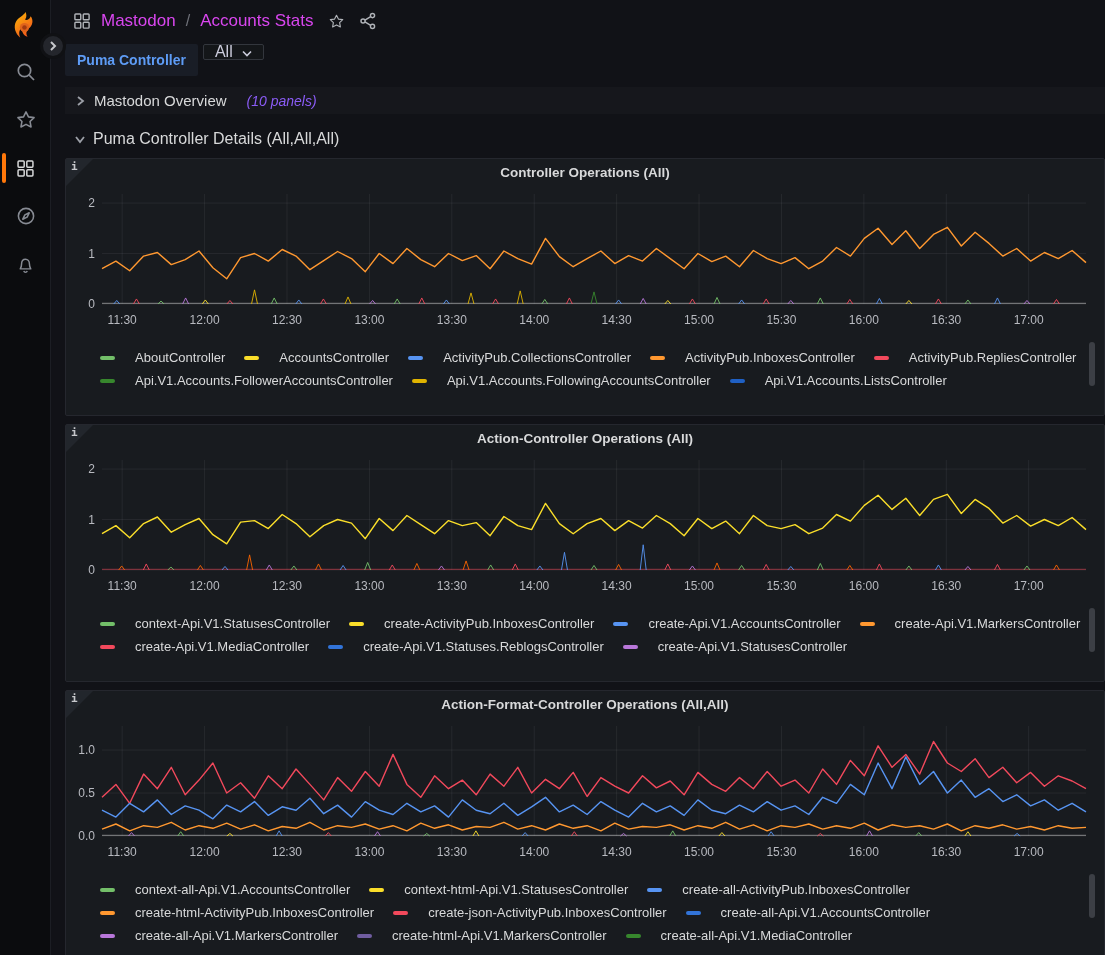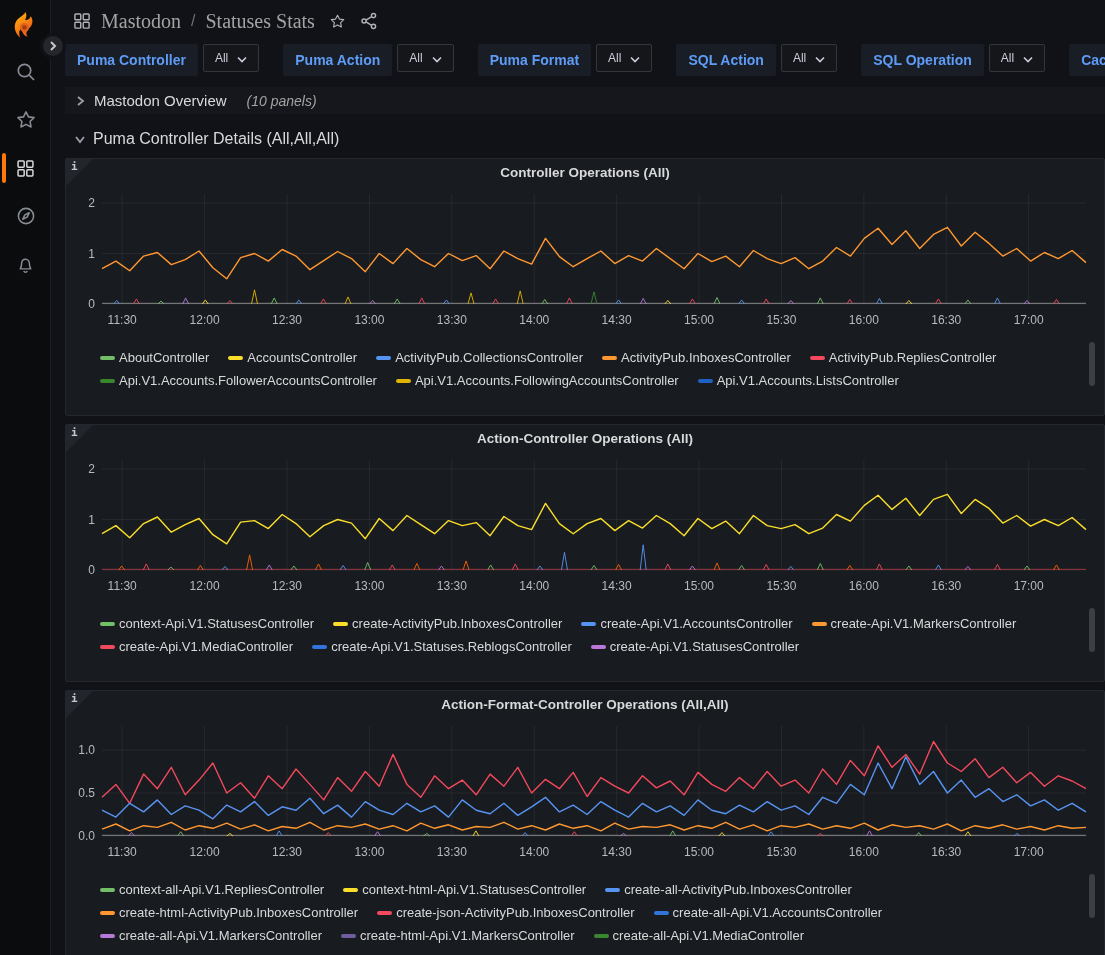--- a/index.html
+++ b/index.html
@@ -27,68 +27,68 @@
     border-radius:50%; background:#24262c; border:3px solid #101114;
     display:flex; align-items:center; justify-content:center; z-index:11; cursor:pointer;
   }
   .collapse-btn svg{ stroke:#c7c8cc; fill:none; stroke-width:2; }
 
   
   .main{ position:absolute; left:51px; top:0; width:1054px; height:955px; }
   .page-header{ height:42px; display:flex; align-items:center; padding-left:21px; gap:9px; }
   .bc-icon{ display:flex; cursor:pointer; }
   .bc-icon svg{ stroke:#b0b3b8; fill:none; stroke-width:1.7; }
-  .bc-link{ font-size:20px; color:#a3a3a3; cursor:pointer;font-family:Liberation Serif, serif; }
+  .bc-link{ font-size:17px; color:#d946ef; cursor:pointer; }
   .bc-sep{ font-size:16px; color:#6e7078; padding:0 1px; }
   .hdr-action{ display:flex; margin-left:5px; cursor:pointer; }
   .hdr-action svg{ stroke:#b0b3b8; fill:none; stroke-width:1.6; }
 
   
   .filter-row{ display:flex; gap:24px; padding-left:14px; margin-top:2px; height:32px;
-    overflow:hidden; width:1054px; }
+    overflow:hidden; width:1054px;flex-direction:column; }
   .filter{ display:flex; gap:5px; flex:none; }
   .filter-label{
     height:32px; display:flex; align-items:center; padding:0 12px;
     background:#191d26; border-radius:2px;
     color:#5e9cf6; font-size:14px; font-weight:700; cursor:pointer; white-space:nowrap;
   }
   .filter-value{
-    height:28px; display:flex; align-items:center; gap:9px; padding:0 11px;
+    height:16px; display:flex; align-items:center; gap:9px; padding:0 11px;
     background:#141619; border:1px solid #33363d; border-radius:2px;
-    color:#ccccdc; font-size:12px; cursor:pointer; white-space:nowrap;text-align:center;
+    color:#ccccdc; font-size:16px; cursor:pointer; white-space:nowrap;text-align:center;
   }
   .filter-value svg{ stroke:#ccccdc; fill:none; stroke-width:1.6; margin-top:2px; }
 
   
   .dash-row{ display:flex; align-items:center; cursor:pointer; }
   .dash-row svg{ stroke:#9da0a8; fill:none; stroke-width:1.8; flex:none; }
   .row-collapsed{ margin:11px 0 0 14px; width:1040px; height:27px; background:#16171c;
     padding-left:9px; gap:8px; }
   .row-expanded{ margin:13px 0 0 14px; height:23px; padding-left:9px; gap:7px; }
   .row-title{ font-size:15px; font-weight:400; color:#d8d9da; white-space:nowrap; }
   .row-expanded .row-title{ font-size:16px; }
-  .row-meta{ font-size:14px; font-style:italic; color:#a3a3a3; margin-left:12px; }
+  .row-meta{ font-size:14px; font-style:italic; color:#8b5cf6; margin-left:12px; }
 
   
   #panels{ padding-left:14px; }
   .panel{
     position:relative; width:1040px; height:258px; margin-top:8px;
     background:#181b1f; border:1px solid #25272e; border-radius:2px;
   }
   .panel:last-child{ height:268px; }
   .panel-corner{ position:absolute; left:0; top:0; width:0; height:0;
     border-top:27px solid #22262c; border-right:27px solid transparent; cursor:pointer; }
   .panel-corner span{ position:absolute; top:-26px; left:5px;
     font-family:"DejaVu Sans Mono", monospace; font-size:11px; font-weight:700; color:#c7c8cc; }
   .panel-title{ text-align:center; padding-top:6px; font-size:13.5px; font-weight:700;
     color:#d8d9da; cursor:pointer; }
   .chart-wrap{ margin-top:2px; }
   .legend{ position:relative; padding:10px 0 0 34px; }
   .legend-row{ display:flex; gap:19px; height:23px; align-items:center; }
-  .legend-item{ display:flex; align-items:center; gap:4px; cursor:pointer; flex:none; }
+  .legend-item{ display:flex; align-items:center; gap:20px; cursor:pointer; flex:none; }
   .legend-dash{ width:15px; height:4px; border-radius:2px; flex:none; }
   .legend-label{ font-size:13px; color:#d8d9da; white-space:nowrap; }
   .legend-thumb{ position:absolute; right:9px; top:6px; width:6px; height:44px;
     background:#3c3f45; border-radius:3px; cursor:pointer; }
 </style>
 </head>
 <body>
 
 <nav class="sidebar">
   <div class="logo">
@@ -149,21 +149,21 @@
     <span class="bc-icon">
       <svg width="20" height="20" viewBox="0 0 24 24">
           <rect x="3.5" y="3.5" width="7" height="7" rx="1"></rect>
           <rect x="13.5" y="3.5" width="7" height="7" rx="1"></rect>
           <rect x="3.5" y="13.5" width="7" height="7" rx="1"></rect>
           <rect x="13.5" y="13.5" width="7" height="7" rx="1"></rect>
         </svg>
     </span>
     <span class="bc-link">Mastodon</span>
     <span class="bc-sep">/</span>
-    <span class="bc-link">Statuses Stats</span>
+    <span class="bc-link">Accounts Stats</span>
     <span class="hdr-action">
       <svg width="17" height="17" viewBox="0 0 24 24">
           <path d="M12 3.2 L14.7 8.6 L20.8 9.4 L16.4 13.6 L17.5 19.6 L12 16.8 L6.5 19.6 L7.6 13.6 L3.2 9.4 L9.3 8.6 Z" stroke-linejoin="round"></path>
         </svg>
     </span>
     <span class="hdr-action">
       <svg width="18" height="18" viewBox="0 0 20 20">
           <circle cx="4.5" cy="10" r="2.3"></circle>
           <circle cx="15" cy="4" r="2.3"></circle>
           <circle cx="15" cy="16" r="2.3"></circle>
@@ -530,21 +530,21 @@
             <polyline points="948.12,122 951.12,119.421875 954.12,122" fill="none" stroke="#5794f2" stroke-width="1" stroke-opacity="0.9"></polyline>
             <polyline points="36.0,83.3 49.9,70.4 63.7,89.3 77.6,60.1 91.4,74.7 105.3,53.3 119.2,80.8 133.0,66.1 146.9,49.0 160.7,79.0 174.6,68.7 188.5,84.2 202.3,61.8 216.2,74.7 230.0,55.0 243.9,70.4 257.7,85.9 271.6,63.6 285.5,77.3 299.3,57.5 313.2,72.2 327.0,40.4 340.9,70.4 354.8,83.3 368.6,61.8 382.5,74.7 396.3,66.1 410.2,80.8 424.1,60.1 437.9,72.2 451.8,53.3 465.6,79.0 479.5,65.3 493.4,74.7 507.2,58.4 521.1,82.5 534.9,63.6 548.8,72.2 562.6,79.0 576.5,61.8 590.4,73.9 604.2,67.0 618.1,80.8 631.9,58.4 645.8,70.4 659.7,77.3 673.5,63.6 687.4,74.7 701.2,57.5 715.1,72.2 729.0,66.1 742.8,79.0 756.7,55.0 770.5,70.4 784.4,46.4 798.3,61.8 812.1,31.8 826.0,53.3 839.8,40.4 853.7,60.1 867.5,27.5 881.4,49.0 895.3,57.5 909.1,44.7 923.0,63.6 936.8,53.3 950.7,68.7 964.6,58.4 978.4,72.2 992.3,61.8 1006.1,67.0 1020.0,74.7" fill="none" stroke="#f2495c" stroke-width="1.4" stroke-linejoin="round"></polyline>
             <polyline points="36.0,96.2 49.9,103.1 63.7,89.3 77.6,97.9 91.4,85.9 105.3,100.5 119.2,91.9 133.0,96.2 146.9,104.8 160.7,91.1 174.6,97.9 188.5,87.6 202.3,101.4 216.2,92.8 230.0,96.2 243.9,84.2 257.7,99.7 271.6,91.1 285.5,103.1 299.3,87.6 313.2,96.2 327.0,100.5 340.9,89.3 354.8,97.9 368.6,91.9 382.5,103.1 396.3,85.9 410.2,96.2 424.1,99.7 437.9,89.3 451.8,101.4 465.6,92.8 479.5,83.3 493.4,97.9 507.2,91.1 521.1,100.5 534.9,87.6 548.8,96.2 562.6,103.1 576.5,89.3 590.4,97.9 604.2,91.9 618.1,101.4 631.9,85.9 645.8,96.2 659.7,99.7 673.5,91.1 687.4,97.9 701.2,87.6 715.1,96.2 729.0,91.9 742.8,100.5 756.7,83.3 770.5,89.3 784.4,70.4 798.3,80.8 812.1,49.0 826.0,74.7 839.8,42.9 853.7,70.4 867.5,57.5 881.4,79.0 895.3,66.1 909.1,83.3 923.0,74.7 936.8,87.6 950.7,80.8 964.6,91.9 978.4,85.9 992.3,96.2 1006.1,89.3 1020.0,97.9" fill="none" stroke="#5794f2" stroke-width="1.4" stroke-linejoin="round"></polyline>
             <polyline points="36.0,115.1 49.9,110.0 63.7,116.8 77.6,111.7 91.4,113.4 105.3,108.3 119.2,116.0 133.0,111.7 146.9,114.3 160.7,109.1 174.6,115.1 188.5,110.8 202.3,116.8 216.2,112.5 230.0,114.3 243.9,108.3 257.7,116.0 271.6,111.7 285.5,113.4 299.3,110.0 313.2,115.1 327.0,111.7 340.9,116.8 354.8,109.1 368.6,114.3 382.5,110.8 396.3,116.0 410.2,112.5 424.1,113.4 437.9,108.3 451.8,115.1 465.6,111.7 479.5,116.0 493.4,110.0 507.2,114.3 521.1,111.7 534.9,116.8 548.8,109.1 562.6,115.1 576.5,112.5 590.4,113.4 604.2,110.8 618.1,116.0 631.9,111.7 645.8,114.3 659.7,108.3 673.5,115.1 687.4,110.8 701.2,116.8 715.1,111.7 729.0,113.4 742.8,110.0 756.7,115.1 770.5,111.7 784.4,114.3 798.3,109.1 812.1,116.0 826.0,110.8 839.8,113.4 853.7,111.7 867.5,115.1 881.4,110.0 895.3,116.8 909.1,111.7 923.0,114.3 936.8,110.8 950.7,115.1 964.6,112.5 978.4,116.0 992.3,111.7 1006.1,114.3 1020.0,113.4" fill="none" stroke="#ff9830" stroke-width="1.4" stroke-linejoin="round"></polyline>
           </svg></div>
     <div class="legend">
       <div class="legend-thumb"></div>
     <div class="legend-row">
             <span class="legend-item">
               <span class="legend-dash" style="background: rgb(115, 191, 105);"></span>
-              <span class="legend-label">context-all-Api.V1.RepliesController</span>
+              <span class="legend-label">context-all-Api.V1.AccountsController</span>
             </span>
             <span class="legend-item">
               <span class="legend-dash" style="background: rgb(250, 222, 42);"></span>
               <span class="legend-label">context-html-Api.V1.StatusesController</span>
             </span>
             <span class="legend-item">
               <span class="legend-dash" style="background: rgb(87, 148, 242);"></span>
               <span class="legend-label">create-all-ActivityPub.InboxesController</span>
             </span>
           </div>

